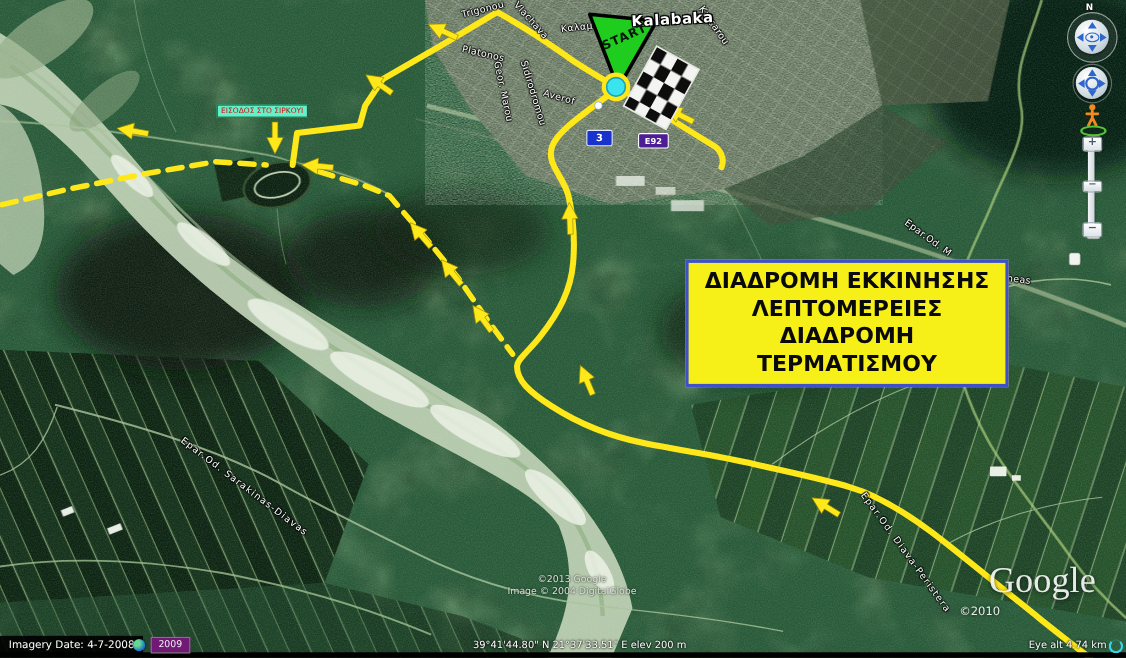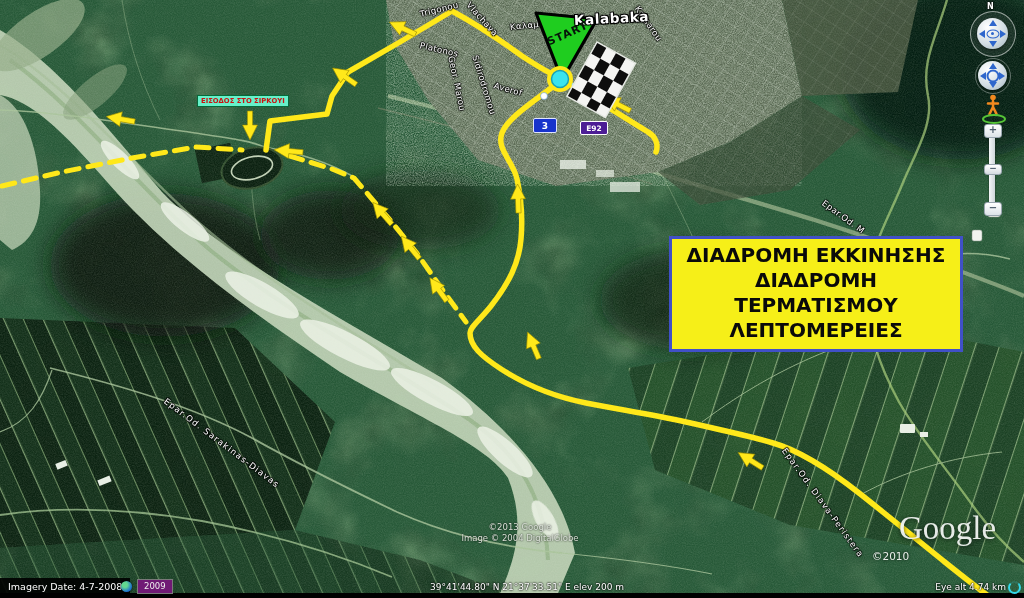--- a/index.html
+++ b/index.html
@@ -19,23 +19,23 @@
   .shield{position:absolute;display:flex;align-items:center;justify-content:center;
           color:#fff;font-weight:bold;border-radius:2px;}
   .shield-blue{left:533px;top:118px;width:22px;height:13px;background:#1733cc;
           border:1px solid #dfe4ff;font-size:9px;}
   .shield-green{left:580px;top:121px;width:26px;height:12px;background:#4c1d95;
           border:1px solid #fff;font-size:7.5px;}
 
   
   .route-box{position:absolute;left:623px;top:236px;width:284px;background:#f6ef18;
           border:3px solid #4050c8;color:#0a0a0a;text-align:center;font-weight:bold;
-          font-size:20px;line-height:1.25;padding:4px 2px 6px;margin-left:46px;}
+          font-size:20px;line-height:1.25;padding:4px 2px 6px;}
   .entrance-label{position:absolute;left:197px;top:95px;background:#66f0c9;color:#cc1111;
-          font-size:6.8px;font-weight:bold;padding:1px 3px;border:1px solid #066a3a;
+          font-size:6.8px;font-weight:normal;padding:1px 3px;border:1px solid #066a3a;
           white-space:nowrap;}
   .start-text{position:absolute;left:546px;top:27px;transform:rotate(-24deg);
           color:#07140a;font-size:11px;font-weight:bold;letter-spacing:1px;}
 
   
   .ge{position:absolute;right:6px;top:2px;width:50px;height:215px;}
   .ge-north{position:absolute;left:19px;top:0;color:#fff;font-size:8px;font-weight:bold;
           text-shadow:0 0 2px #000,0 0 2px #000;}
   .ge-ring{position:absolute;border-radius:50%;}
   .ge-look{left:2px;top:9px;width:44px;height:44px;border:1px solid rgba(255,255,255,.55);
@@ -281,22 +281,22 @@
   <div class="town-lbl" style="left:574px;top:10px;transform:rotate(-3deg);">Kalabaka</div>
 
   <div class="shield shield-blue">3</div>
   <div class="shield shield-green">E92</div>
 
   <div class="start-text">START</div>
   <div class="entrance-label">ΕΙΣΟΔΟΣ ΣΤΟ ΣΙΡΚΟΥΙ</div>
 
   <div class="route-box">
     <div>ΔΙΑΔΡΟΜΗ ΕΚΚΙΝΗΣΗΣ</div>
+    <div>ΛΕΠΤΟΜΕΡΕΙΕΣ</div>
     <div>ΔΙΑΔΡΟΜΗ ΤΕΡΜΑΤΙΣΜΟΥ</div>
-    <div>ΛΕΠΤΟΜΕΡΕΙΕΣ</div>
   </div>
 
   <div class="ge">
     <div class="ge-north">N</div>
     <div class="ge-ring ge-look">
       <div class="ball">
         <span class="tri t-up"></span>
         <span class="tri t-dn"></span>
         <span class="tri t-lf"></span>
         <span class="tri t-rt"></span>

